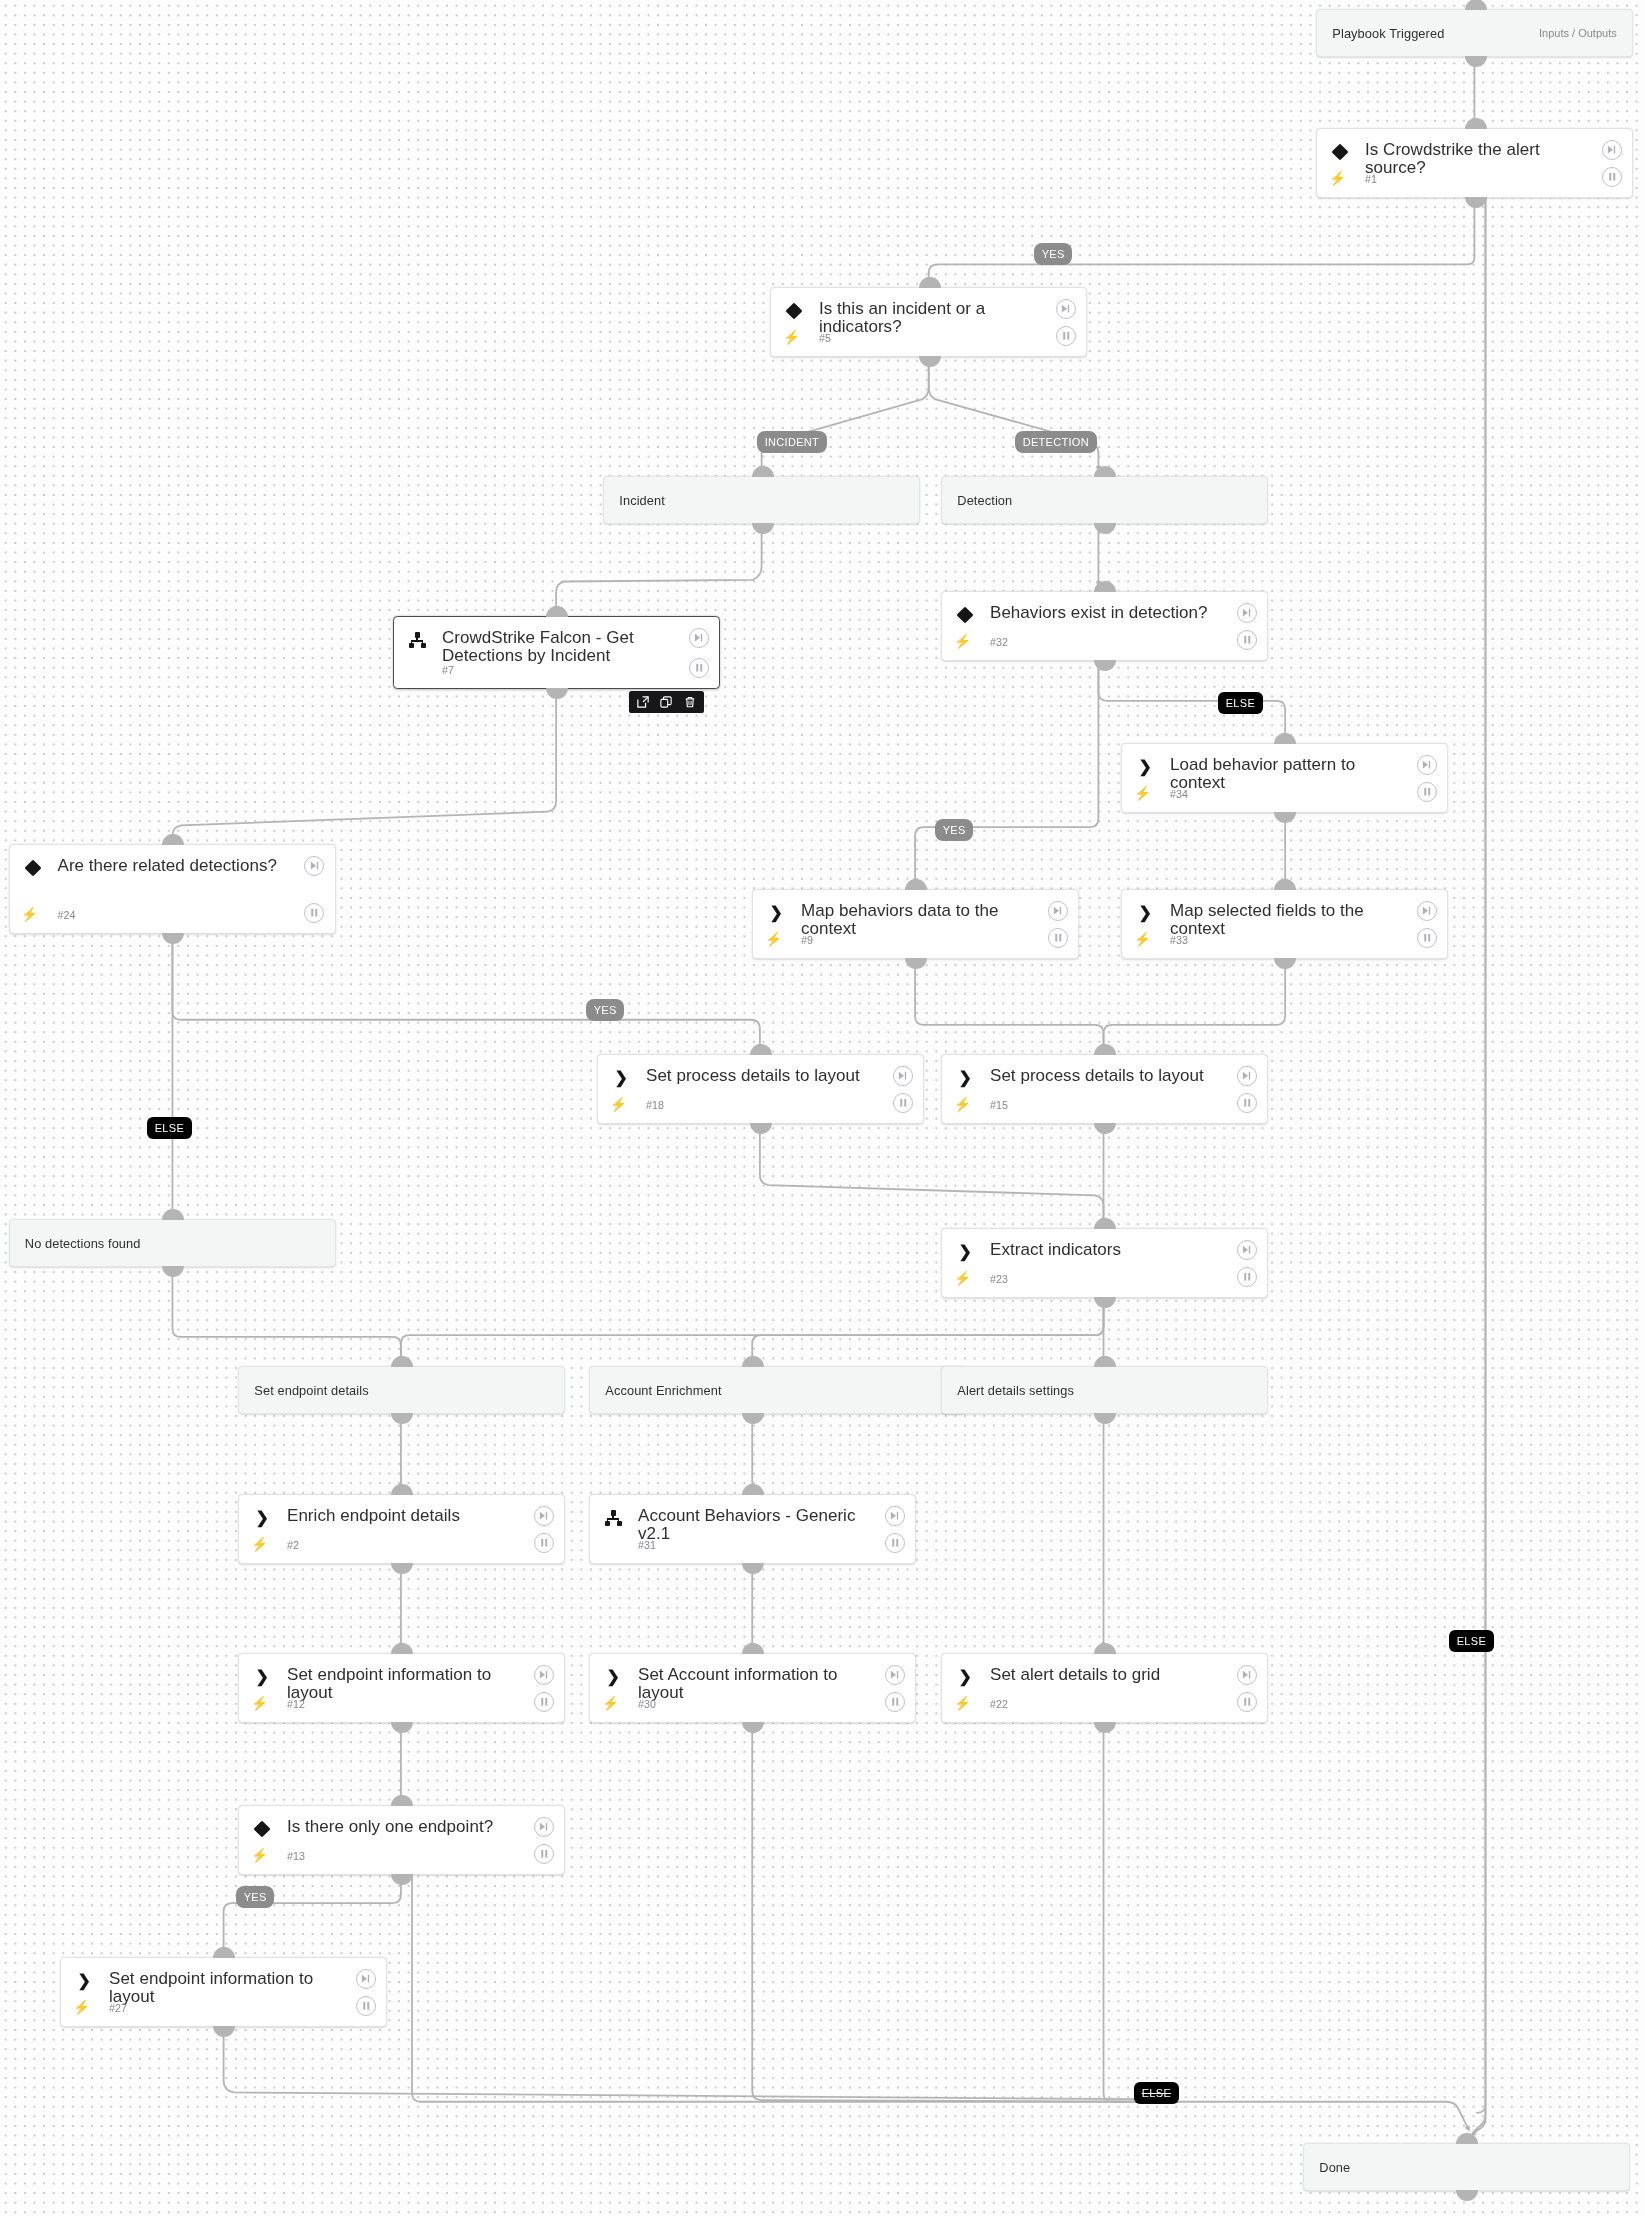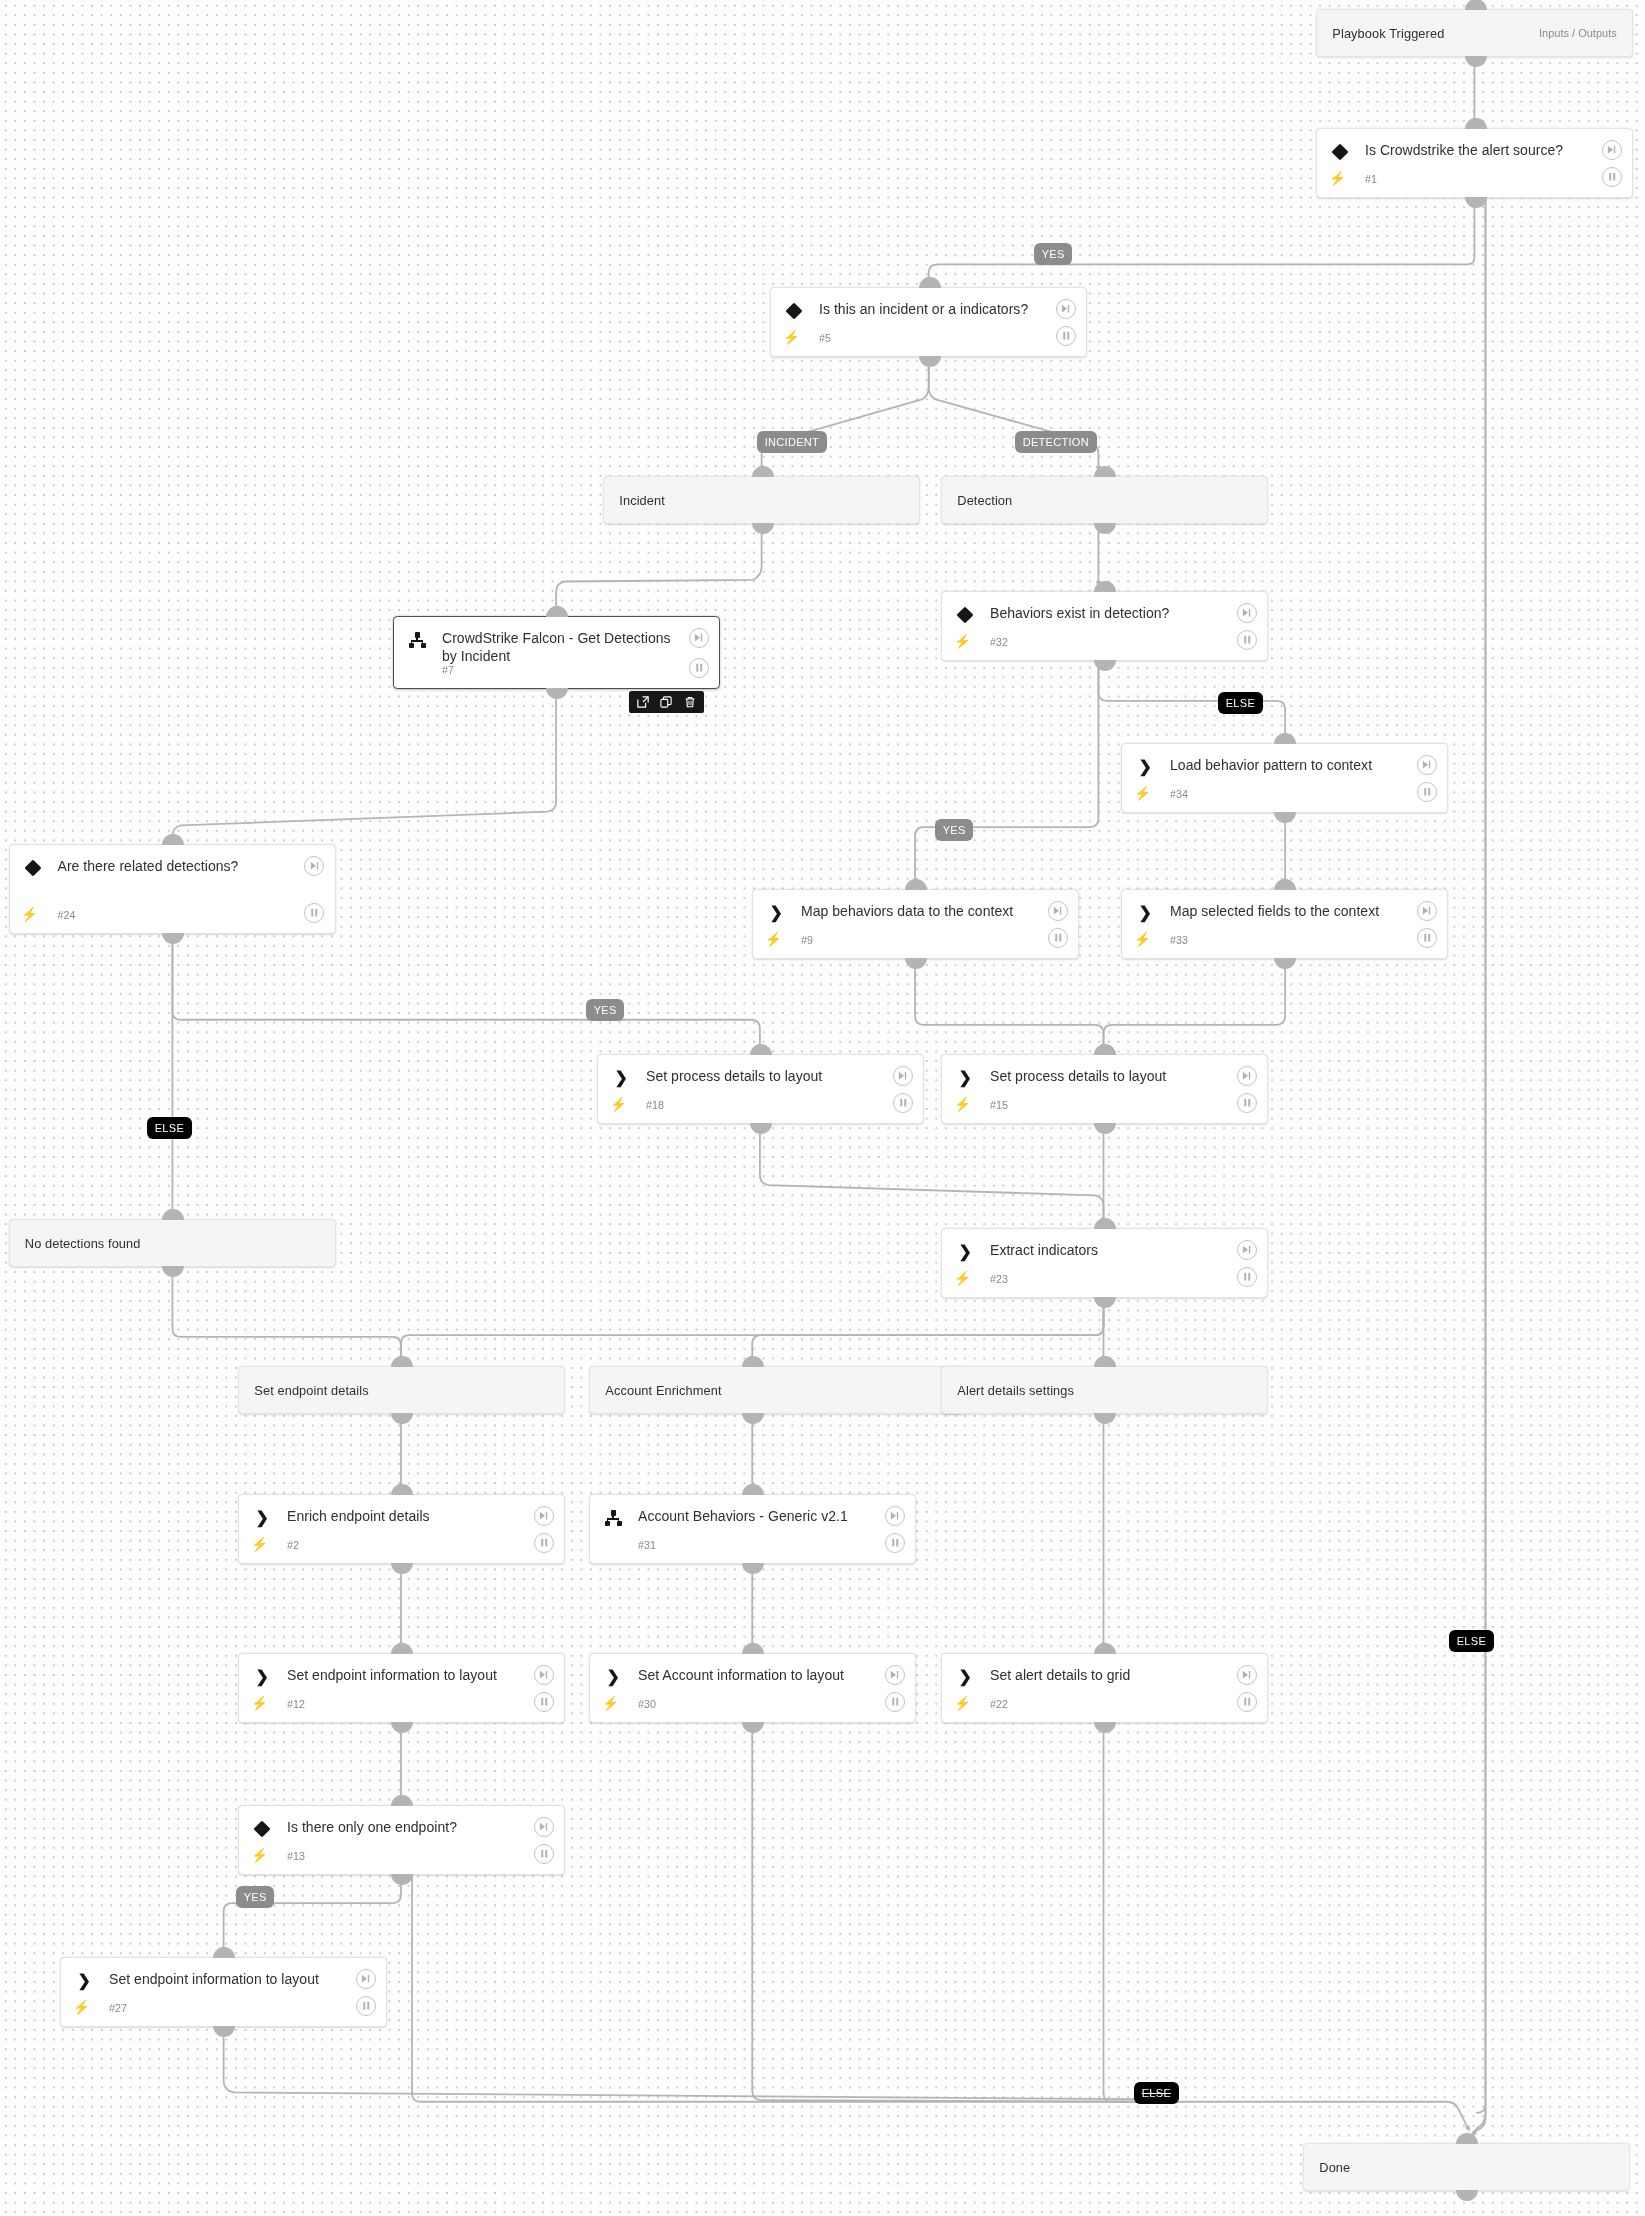--- a/index.html
+++ b/index.html
@@ -61,21 +61,21 @@
     position:absolute;
     left:13.6px; top:13.6px;
     width:19px; height:19px;
     display:flex;align-items:center;justify-content:center;
     color:#1b1b1b;
   }
   .tk-title{
     position:absolute;
     left:48px; top:12px;
     right:46px;
-    font-size:14px;
+    font-size:17px;
     line-height:18px;
     color:#2f2f2f;
     letter-spacing:0.04px;
   }
   .tk-bolt{
     position:absolute;
     left:13.6px; bottom:11px;
     width:13.6px;height:15.3px;
     display:flex;align-items:center;justify-content:center;
   }
@@ -137,21 +137,21 @@
     position:absolute;
     height:22px;
     padding:0 7.7px;
     border-radius:6px;
     display:flex;align-items:center;justify-content:center;
     font-size:11px;
     letter-spacing:0.3px;
     color:#ffffff;
     white-space:nowrap;
   }
-  .badge.gray{background:#8c8c8c;}
+  .badge.gray{background:#8c8c8c;border-radius:8px;}
   .badge.black{background:#000000;}
   .badge.struck{text-decoration:line-through;text-decoration-thickness:1.3px;}
 
   
   .node-toolbar{
     position:absolute;
     background:#17171a;
     border-radius:2.6px;
     height:22px;
     display:flex;align-items:center;

